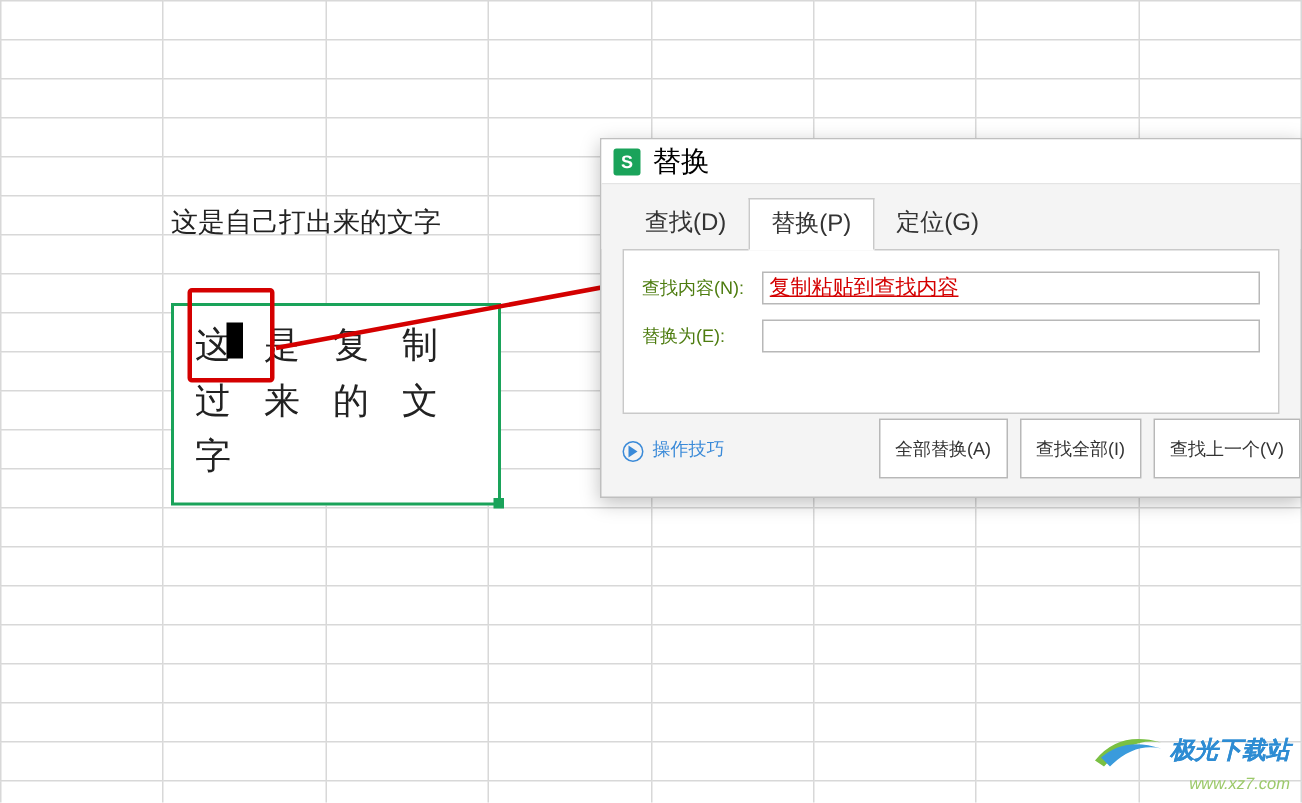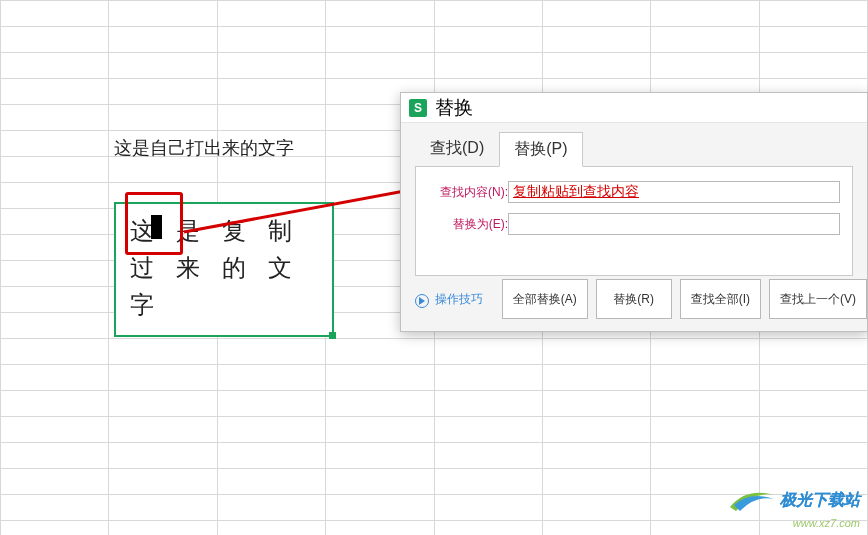--- a/index.html
+++ b/index.html
@@ -164,22 +164,22 @@
     height: 110px;
   }
   .form-row {
     display: flex;
     align-items: center;
     margin-bottom: 10px;
   }
   .form-label {
     width: 80px;
     font-size: 12px;
-    color: #be185d;
-    text-align: right;
+    color: #4d7c0f;
+    text-align: left;
   }
   .form-input {
     flex: 1;
     height: 22px;
     border: 1px solid #b8b8b8;
     padding: 0 4px;
     font-size: 14px;
     color: #d40000;
     text-decoration: underline;
     background: #fff;
@@ -510,38 +510,38 @@
 </svg>
 
 <div class="dialog">
   <div class="dlg-titlebar">
     <div class="dlg-icon">S</div>
     <div class="dlg-title">替换</div>
   </div>
   <div class="dlg-tabs">
     <div class="dlg-tab">查找(D)</div>
     <div class="dlg-tab active">替换(P)</div>
+    <div class="dlg-tab">定位(G)</div>
   </div>
   <div class="dlg-body">
     <div class="form-row">
       <div class="form-label">查找内容(N):</div>
       <input class="form-input" type="text" value="复制粘贴到查找内容" style="">
     </div>
     <div class="form-row">
       <div class="form-label">替换为(E):</div>
       <input class="form-input empty" type="text" value="" style="">
     </div>
   </div>
   <div class="dlg-footer">
     <div class="tips">
       <span class="tips-icon"></span>
       <span>操作技巧</span>
     </div>
     <button class="dlg-btn">全部替换(A)</button>
-    <button class="dlg-btn">替换(R)</button>
     <button class="dlg-btn">查找全部(I)</button>
     <button class="dlg-btn">查找上一个(V)</button>
   </div>
 </div>
 
 <div class="watermark">
   <div class="wm-logo">
     <svg class="wm-swoosh" viewBox="0 0 48 30">
       <path d="M2,22 Q18,2 46,10 Q26,6 8,26 Z" fill="#7ac043"></path>
       <path d="M6,20 Q22,6 46,14 Q28,10 12,26 Z" fill="#3a9bdc"></path>

